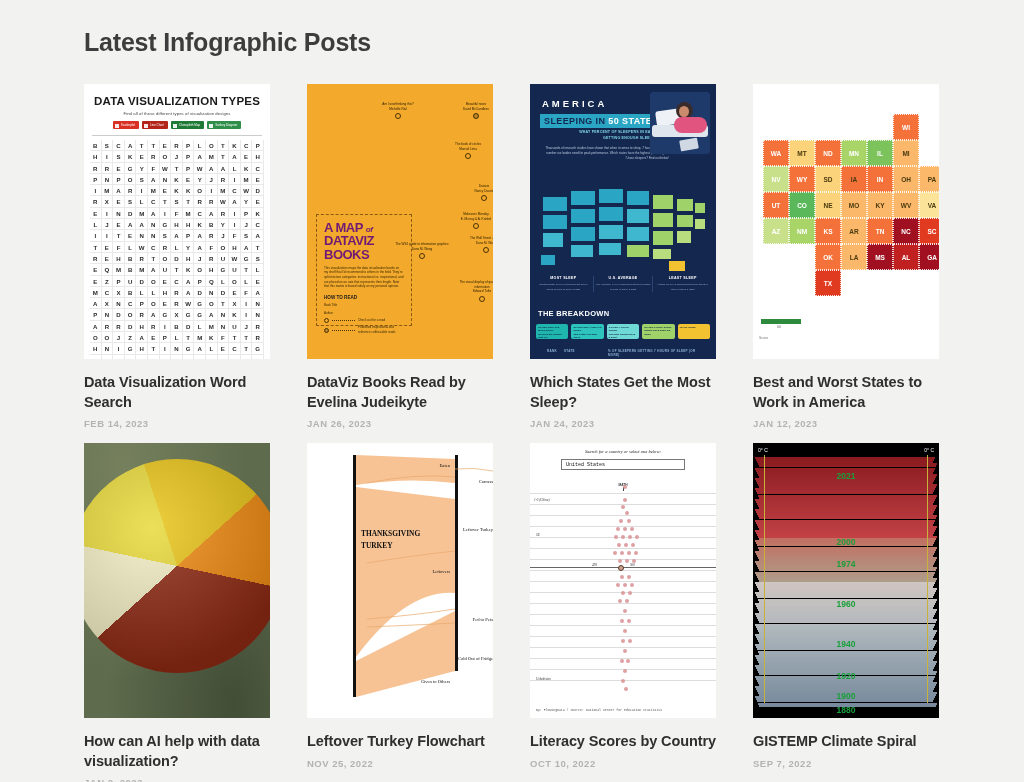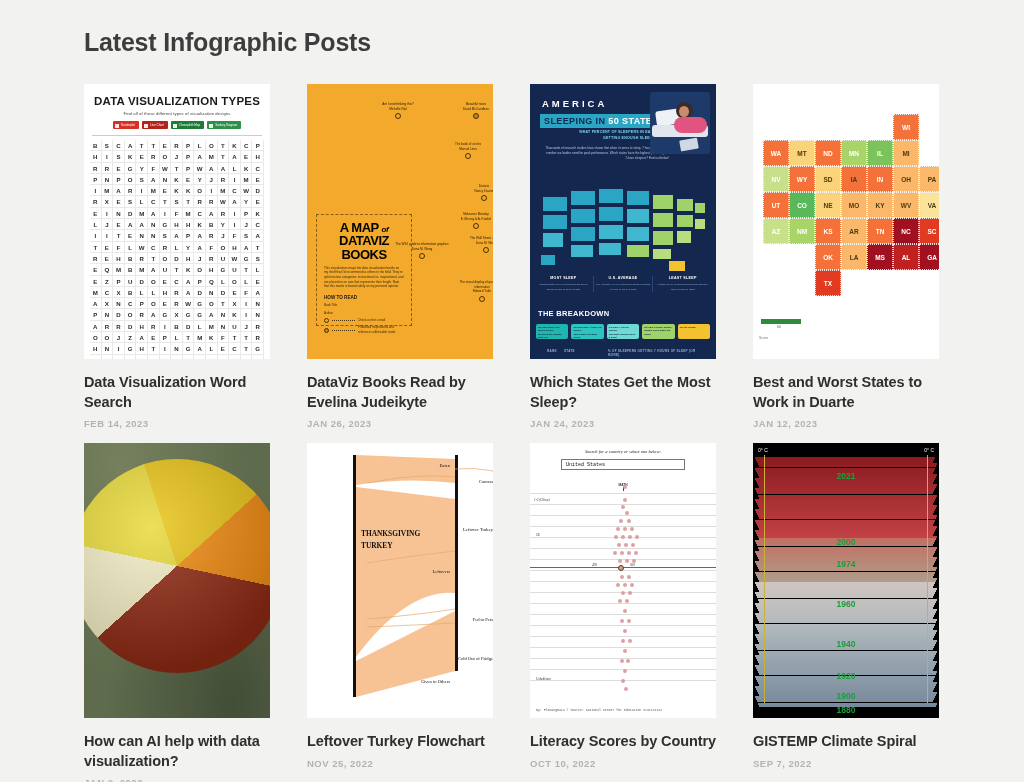--- a/index.html
+++ b/index.html
@@ -52,21 +52,21 @@
   .ws-cell {
     font-size:6.1px; font-weight:700; color:#2b2b2b;
     text-align:center; line-height:11.3px; height:11.3px;
     border-right:1px solid #e9e9e9; border-bottom:1px solid #e9e9e9;
     font-family:"Liberation Sans", sans-serif;
   }
 
   
   .dv { background:#f2a92c; width:100%; height:100%; position:relative; }
   .dv-box { position:absolute; left:9px; top:130px; width:96px; height:112px; border:1px dashed #8a5b10; padding:6px 7px;}
-  .dv-title { font-size:13px; font-weight:900; color:#000000; line-height:1.02; letter-spacing:-0.5px;text-align:center; }
+  .dv-title { font-size:13px; font-weight:900; color:#701a75; line-height:1.02; letter-spacing:-0.5px; }
   .dv-title .sm { font-size:8px; font-style:italic; font-weight:700;}
   .dv-body { font-size:3.1px; color:#3a2a06; margin-top:5px; line-height:1.5;}
   .dv-how { font-size:4.6px; font-weight:900; color:#1b1b1b; margin-top:6px;}
   .dv-leg { font-size:3px; color:#3a2a06; margin-top:3px; line-height:1.7;}
   .dv-leg-row{display:flex;align-items:center;gap:3px;margin-top:2px;}
   .dv-ring{width:5px;height:5px;border-radius:50%;border:1px solid #4a3204;background:transparent;}
   .dv-dot{width:5px;height:5px;border-radius:50%;background:#b9842a;border:1px solid #4a3204;}
   .dv-dash{flex:1;border-top:1px dotted #4a3204;}
   .dv-node { position:absolute; text-align:center; color:#2a1d02; font-size:3.1px; line-height:1.5; width:58px;}
   .dv-node .c { display:block; width:6px;height:6px;border-radius:50%;border:1px solid #4a3204; margin:2px auto 0 auto;}
@@ -650,21 +650,21 @@
               <div class="tile" style="left: 114px; top: 160px; background: rgb(160, 16, 32);">MS</div>
               <div class="tile" style="left: 140px; top: 160px; background: rgb(192, 32, 32);">AL</div>
               <div class="tile" style="left: 166px; top: 160px; background: rgb(160, 16, 32);">GA</div>
               <div class="tile" style="left: 62px; top: 186px; background: rgb(224, 58, 32);">TX</div>
             </div>
           <div class="tg-legend"></div>
           <div class="tg-legend-lbl">60</div>
           <div class="tg-note">Score</div>
         </div>
       </div>
-      <div class="card-title">Best and Worst States to Work in Duarte</div>
+      <div class="card-title">Best and Worst States to Work in America</div>
       <div class="card-date">JAN 12, 2023</div>
     </div>
 
     <div class="card">
       <div class="thumb">
         <div class="ai">
           <div class="ai-bg"></div>
           <div class="ai-pie"></div>
           <div class="ai-sheen"></div>
         </div>

